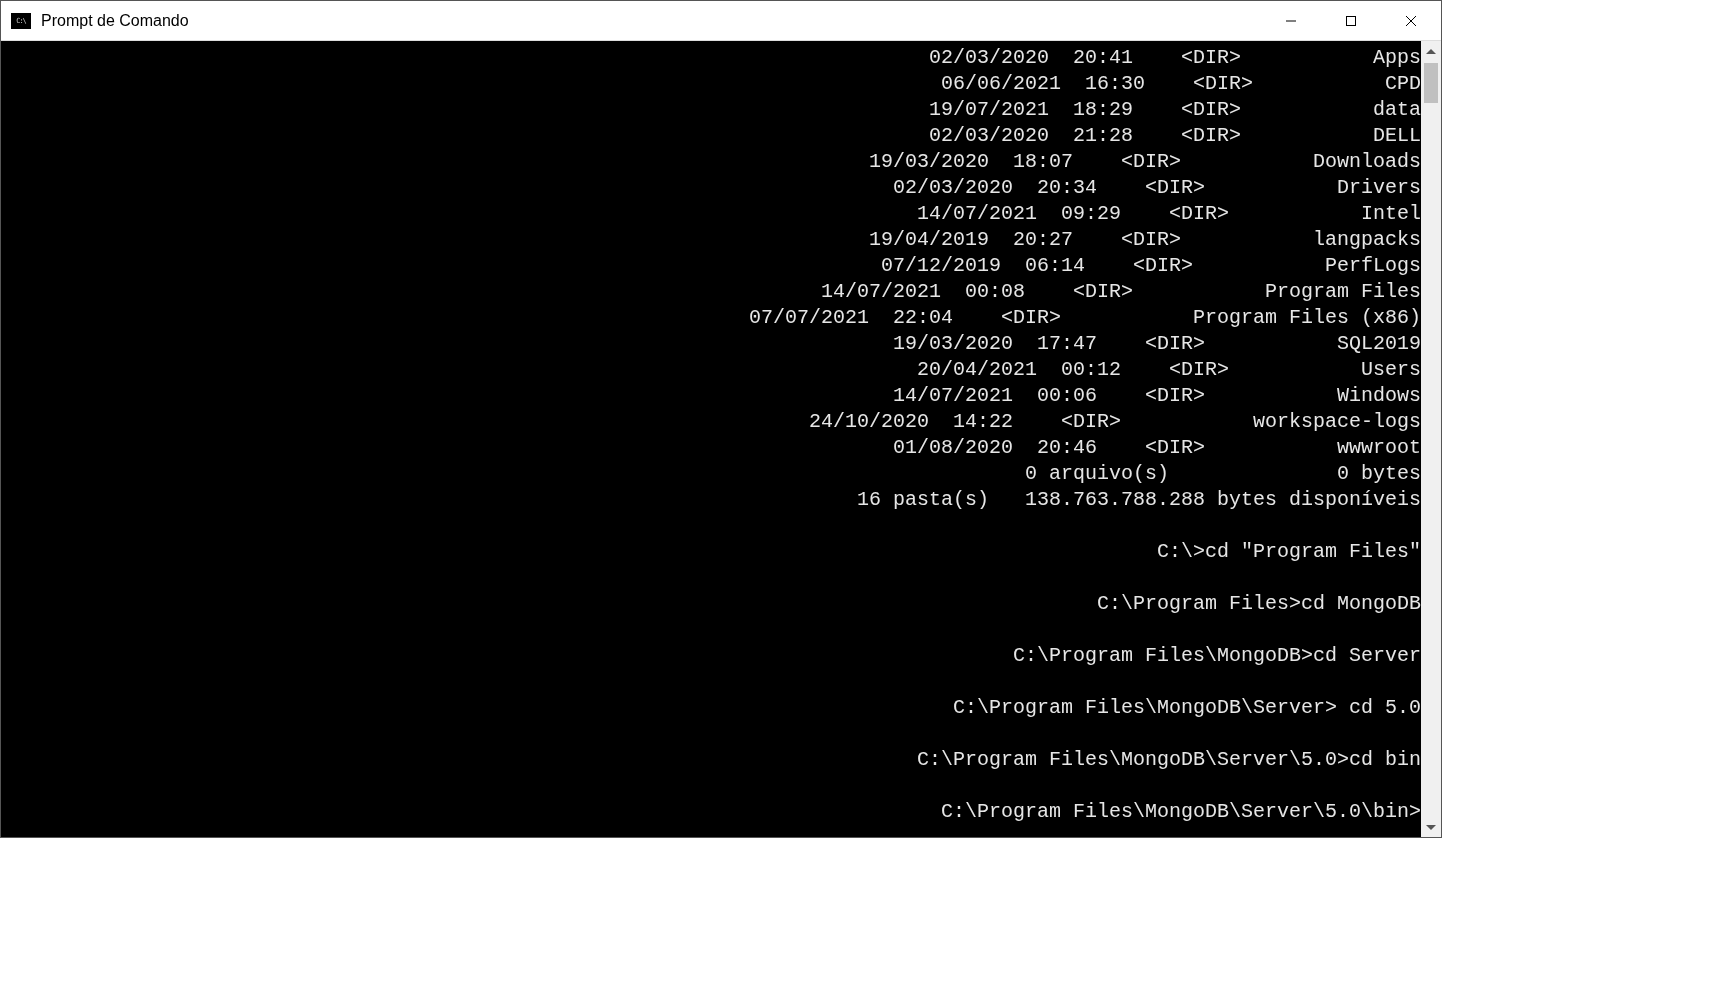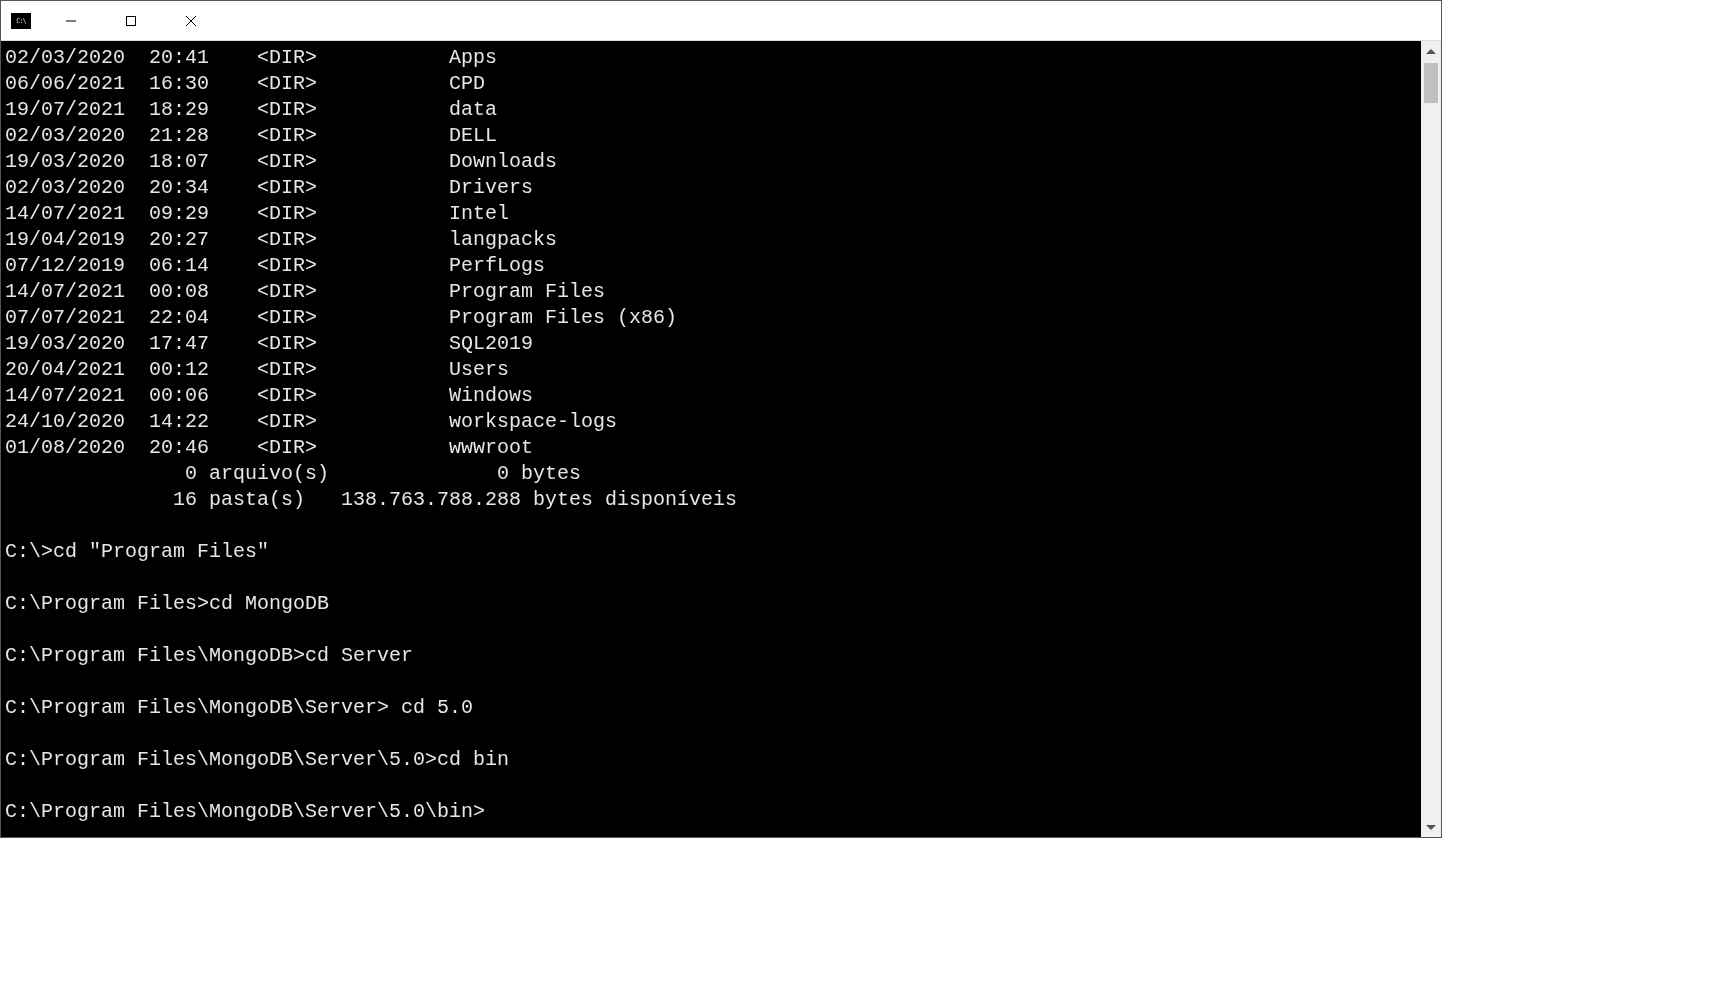--- a/index.html
+++ b/index.html
@@ -62,20 +62,21 @@
       font-size: 14px;
       color: #000;
       cursor: pointer;
     }
     .titlebar-btn svg { stroke: #000; stroke-width: 1; fill: none; }
     .terminal-wrap {
       flex: 1;
       display: flex;
       background: #000;
       overflow: hidden;
+      text-align: right;
     }
     .terminal {
       flex: 1;
       background: #000;
       color: #e6e6e6;
       font-family: Consolas, "Courier New", monospace;
       font-size: 20px;
       line-height: 26px;
       padding: 4px 0 4px 4px;
       white-space: pre;
@@ -112,20 +113,21 @@
     }
     .arrow.up { border-bottom: 5px solid #555; }
     .arrow.down { border-top: 5px solid #555; }
   </style>
 </head>
 <body>
 
 <div class="window">
   <div class="titlebar">
     <span class="titlebar-icon"></span>
+    <span class="titlebar-title">Prompt de Comando</span>
     <div class="titlebar-controls">
       <div class="titlebar-btn">
         <svg width="12" height="12">
             <line x1="1" y1="6" x2="11" y2="6"></line>
           </svg>
       </div>
       <div class="titlebar-btn">
         <svg width="12" height="12">
             <rect x="1.5" y="1.5" width="9" height="9"></rect>
           </svg>

